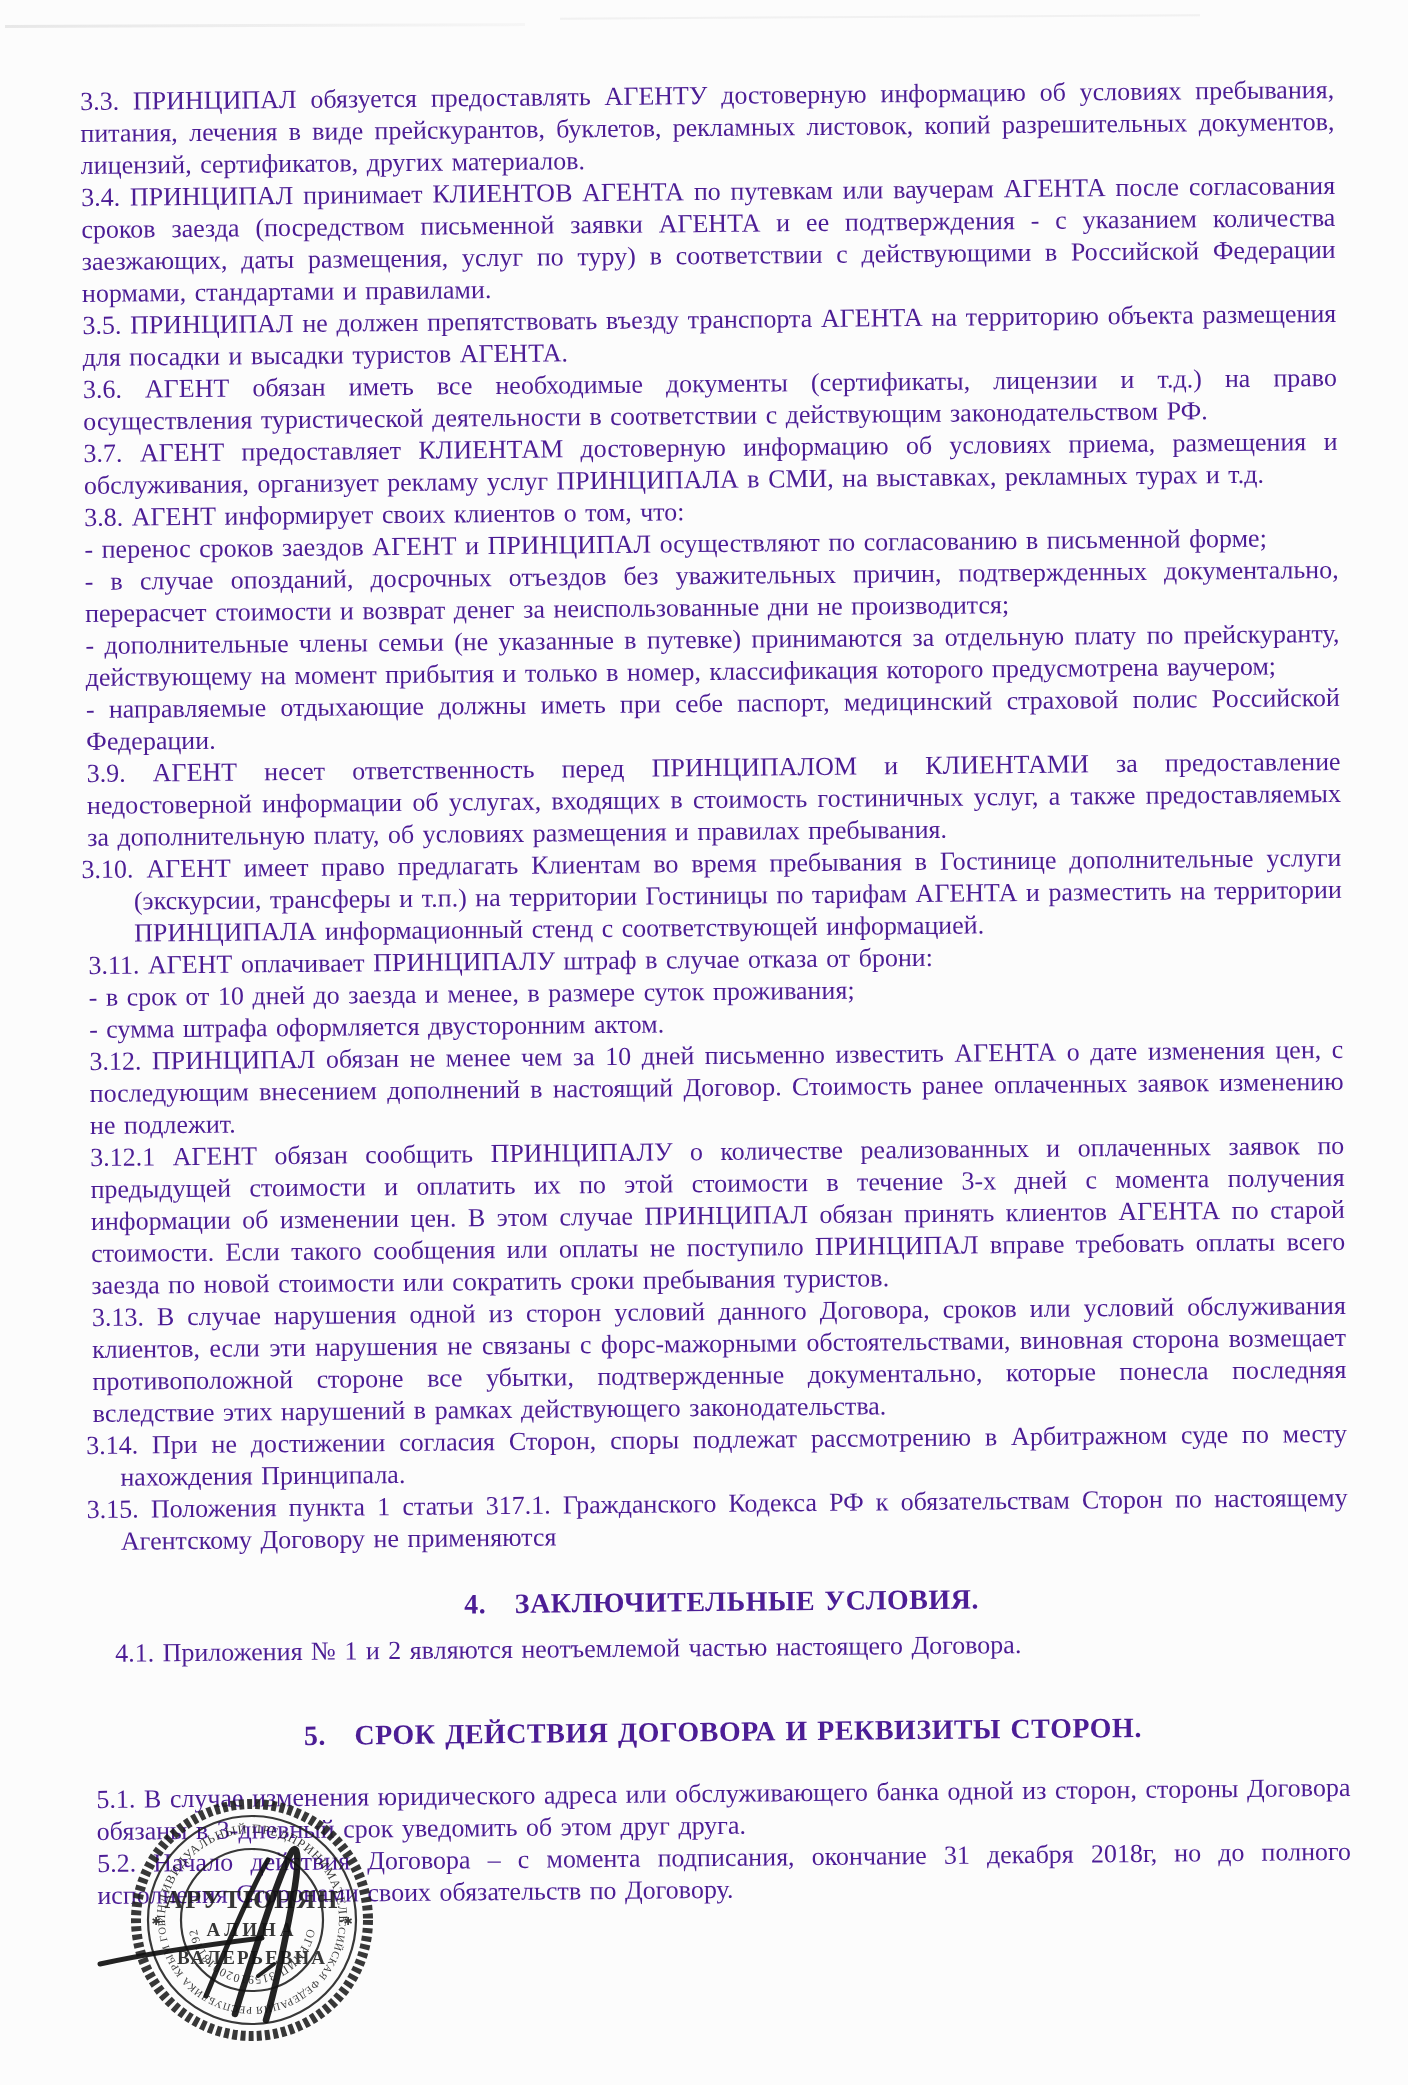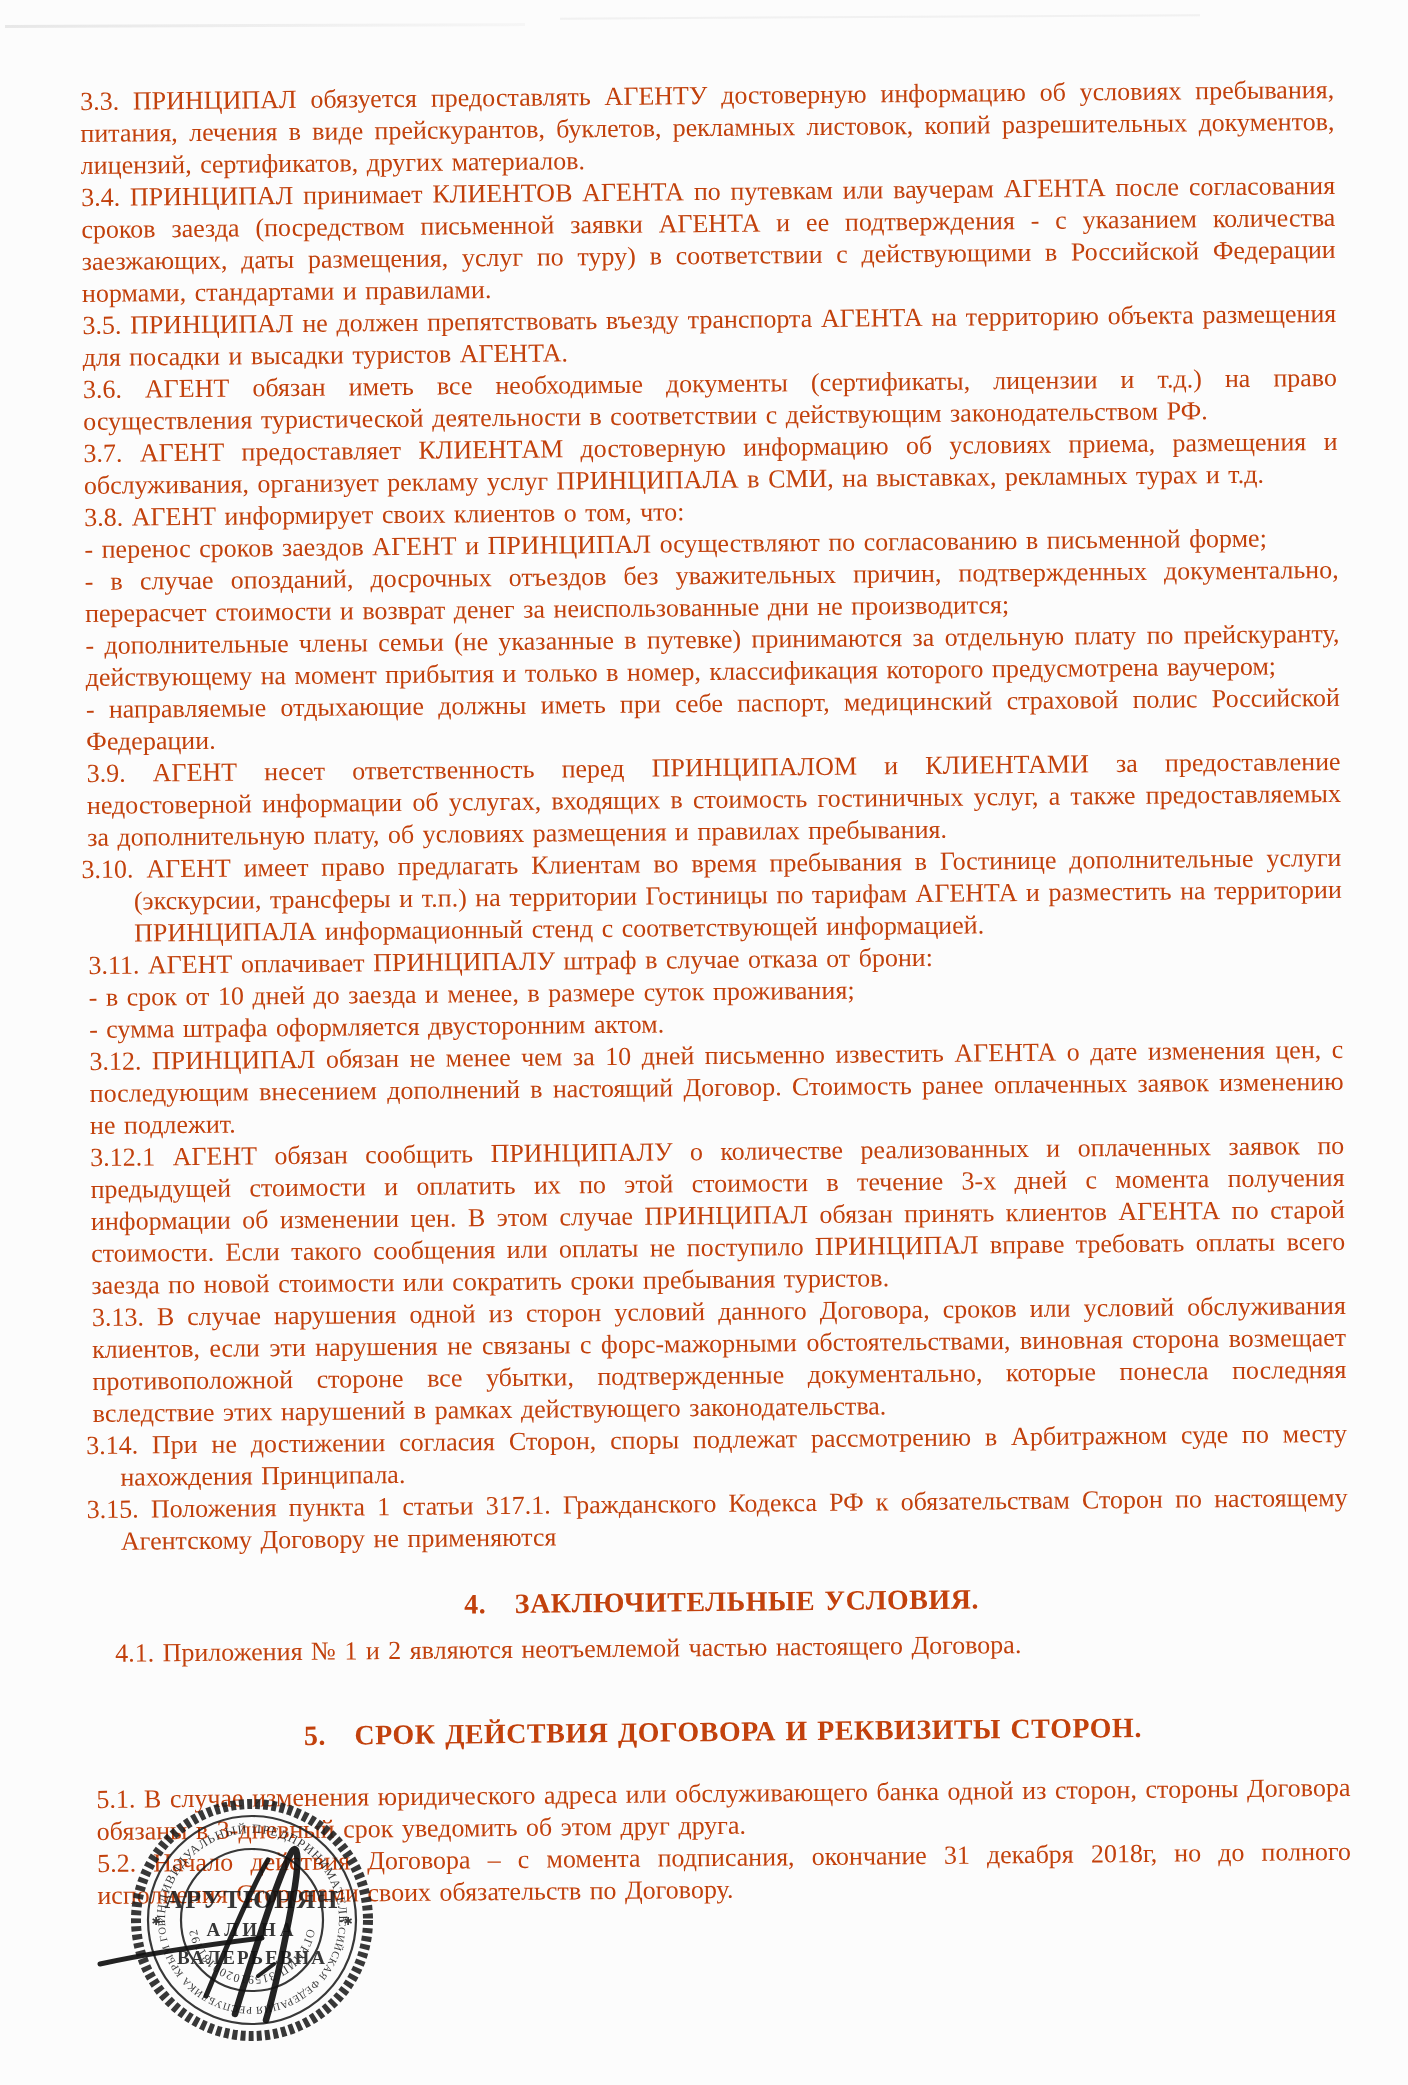--- a/index.html
+++ b/index.html
@@ -2,21 +2,21 @@
 <html lang="ru"><head>
 <meta charset="utf-8">
 <style>
   html,body{margin:0;padding:0;background:#e9e9e9;}
   .page{
     position:relative;
     width:1408px;height:2085px;
     background:#fcfcfc;
     overflow:hidden;
     font-family:"Liberation Serif","DejaVu Serif",serif;
-    color:#c2410c;
+    color:#4c1d95;
   }
   
   .streak1{position:absolute;left:5px;top:24px;width:520px;height:3px;
     background:linear-gradient(90deg,#c8c8c8,#ededed);opacity:.40;transform:rotate(-.2deg);}
   .streak2{position:absolute;left:560px;top:16px;width:640px;height:2px;
     background:#d9d9d9;opacity:.32;transform:rotate(-.3deg);}
 
   .content{
     position:absolute;left:80px;top:86px;width:1254px;
     transform:rotate(-0.55deg);transform-origin:0 0;

